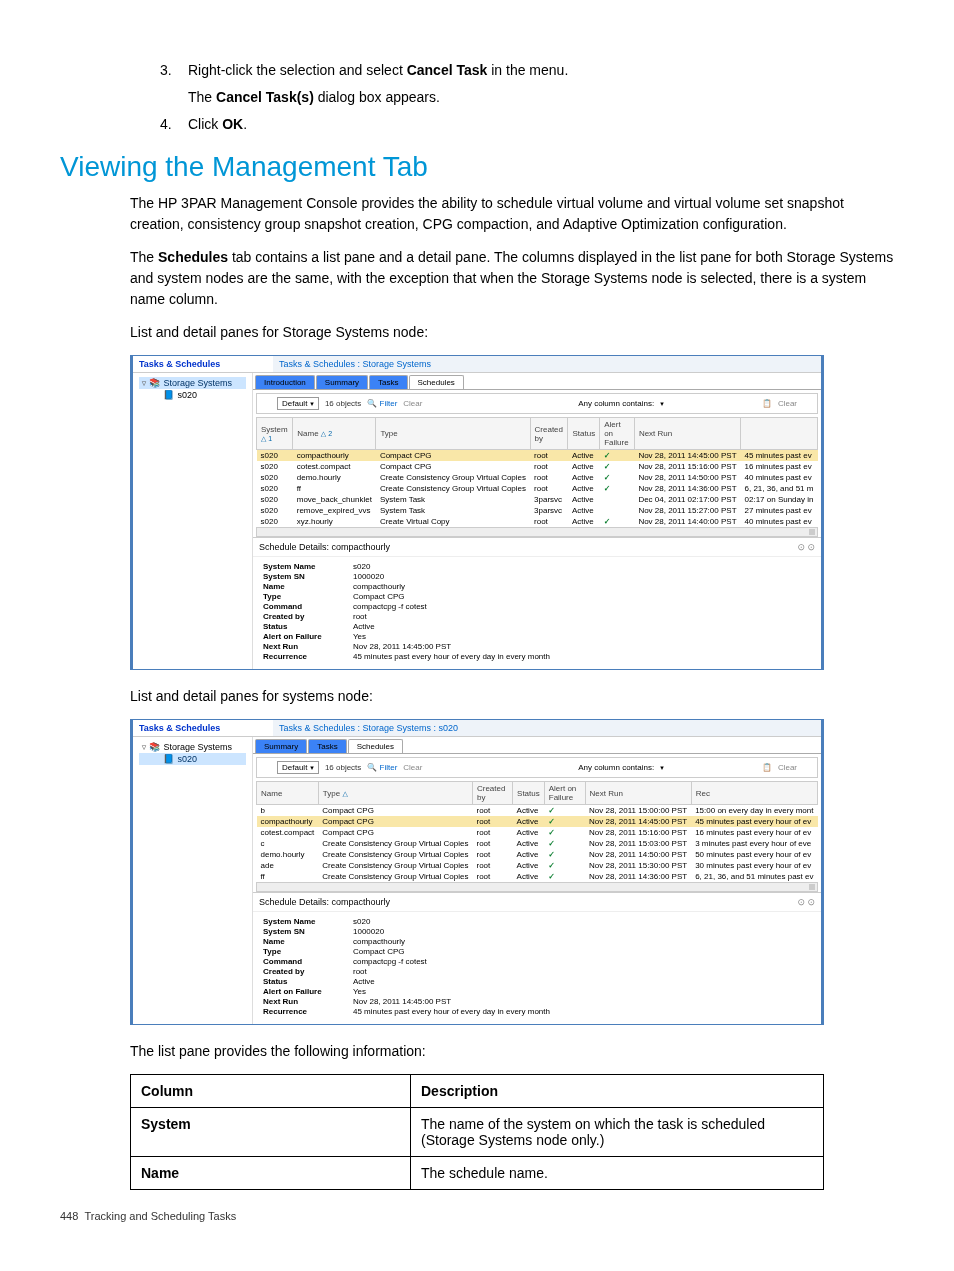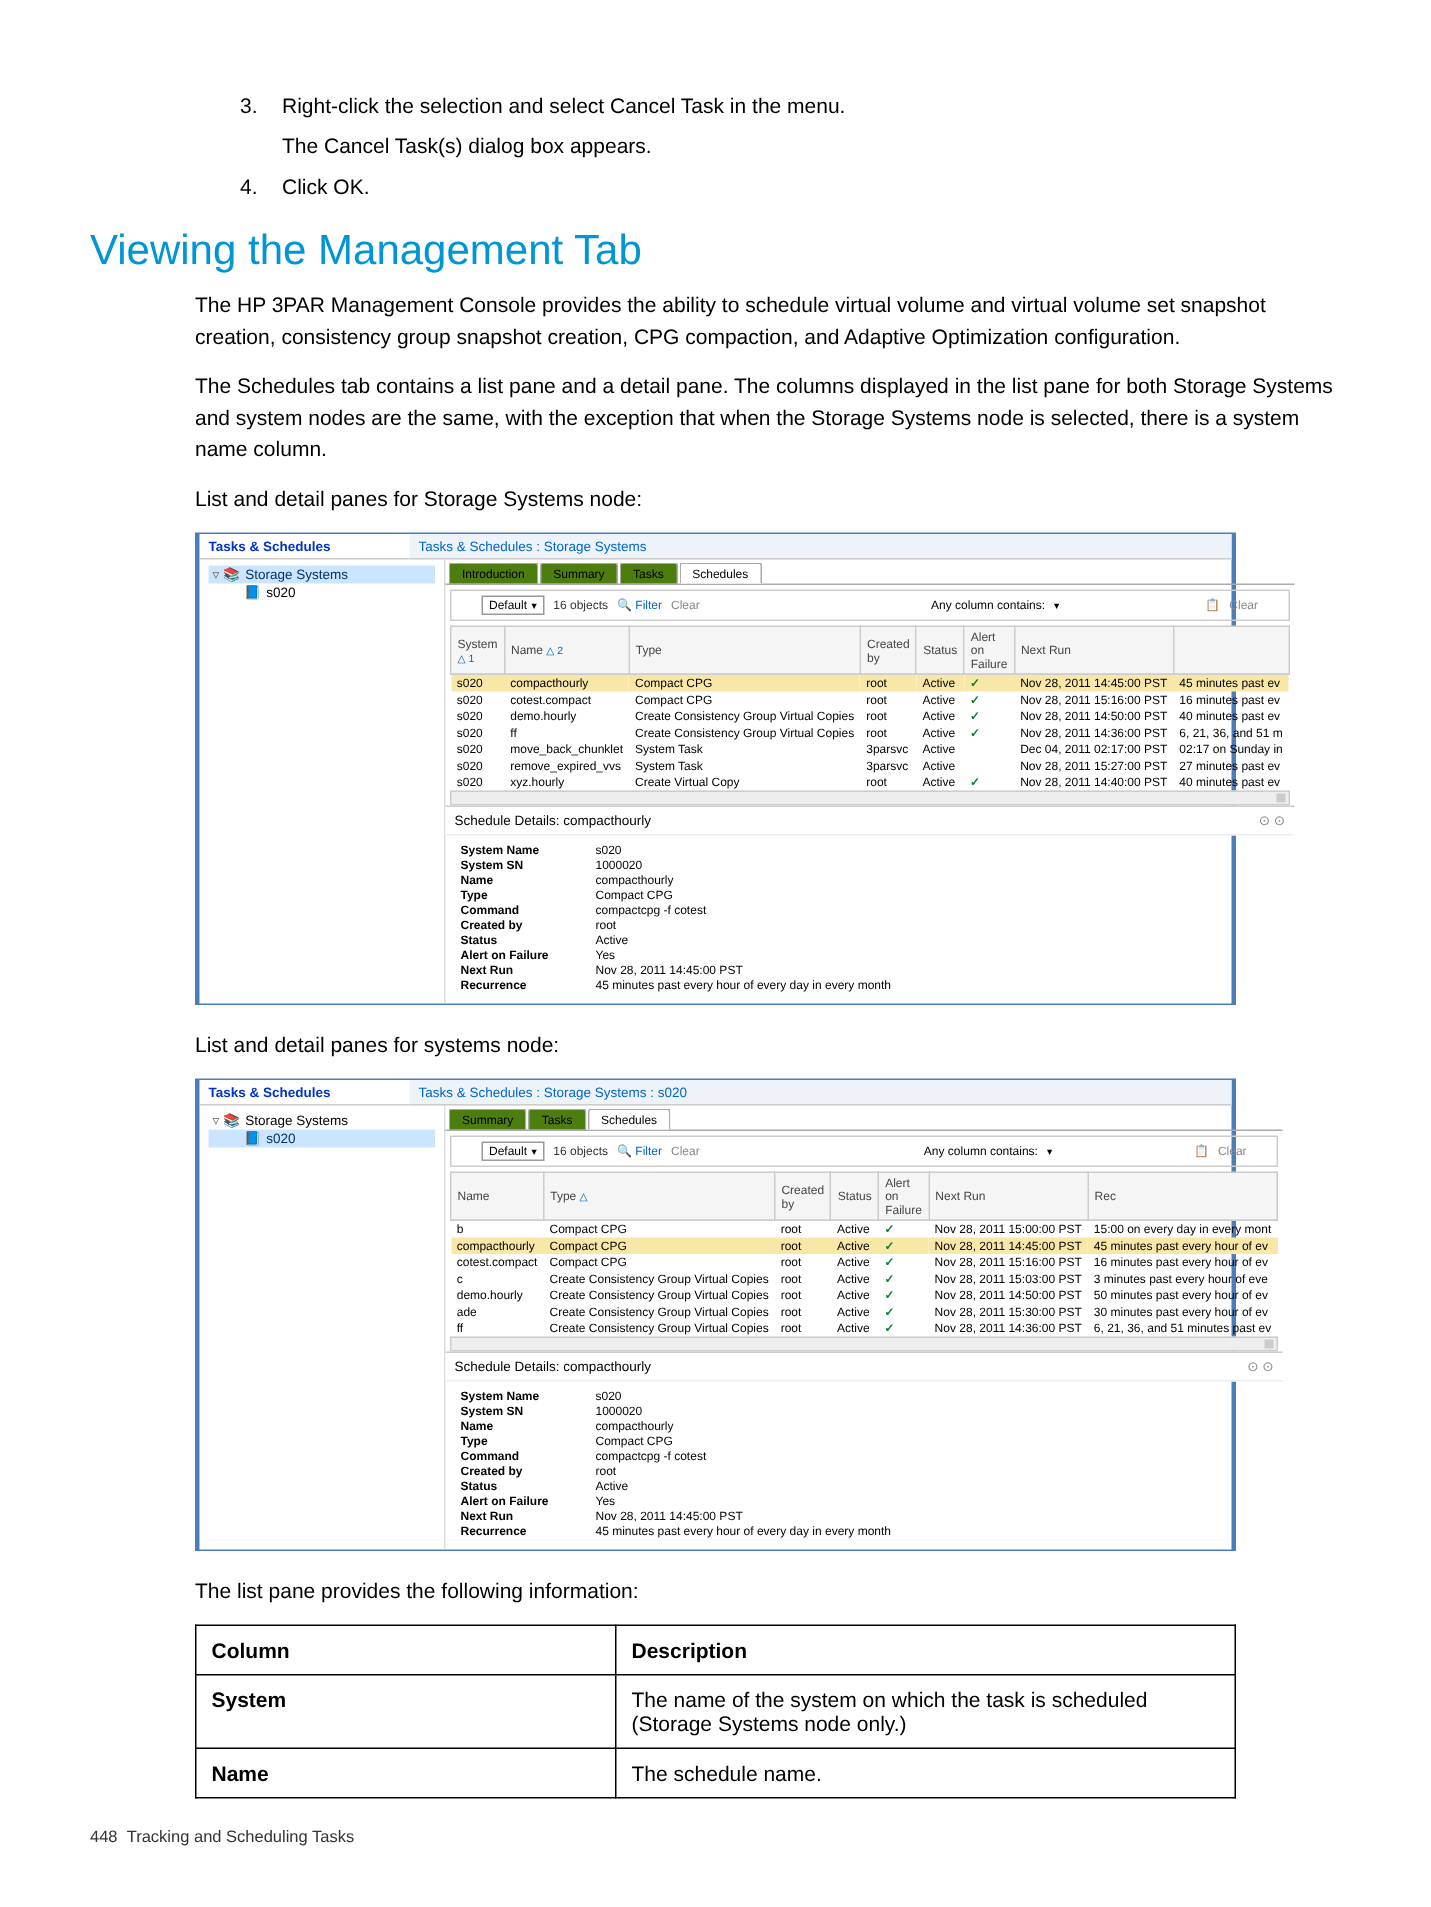--- a/index.html
+++ b/index.html
@@ -16,21 +16,21 @@
     .step-num { width: 28px; flex-shrink: 0; }
     .step-text { flex: 1; }
     .step-sub { margin-left: 28px; margin-top: 4px; }
     h1 { 
       font-size: 28px; 
       font-weight: normal; 
       color: #0096d6; 
       margin: 16px 0 10px 0;
     }
     .body-para { margin-left: 70px; margin-bottom: 12px; line-height: 1.5; }
-    b { font-weight: normal; }
+    b { font-weight: bold; }
     
     .screenshot-box {
       margin: 10px 70px 16px 70px;
       border: 1px solid #4a7ebb;
       border-left: 3px solid #4a7ebb;
       border-right: 3px solid #4a7ebb;
       font-size: 8px;
       background: #fff;
     }
     .ss-header-row { display: flex; align-items: stretch; }
@@ -46,21 +46,21 @@
     .ss-breadcrumb {
       color: #0066cc;
       font-size: 9px;
       padding: 3px 6px;
       border-bottom: 1px solid #ccc;
       background: #eef3f9;
       flex: 1;
     }
     .ss-body-row { display: flex; }
     .ss-nav {
-      width: 164px;
+      width: 120px;
       flex-shrink: 0;
       padding: 4px 6px;
       font-size: 9px;
       border-right: 1px solid #ddd;
     }
     .ss-nav-item { padding: 1px 0; }
     .ss-nav-item.selected { background: #cce5ff; color: #003366; }
     .tree-icon { display: inline-block; width: 10px; text-align: center; color: #666; }
     .node-icon { display: inline-block; width: 12px; color: #4a7ebb; }
     .ss-main { flex: 1; padding: 0; }
@@ -69,21 +69,21 @@
       border-bottom: 1px solid #aaa; 
       font-size: 8px;
       padding-left: 2px;
       padding-top: 2px;
     }
     .ss-tab {
       border: 1px solid #aaa;
       border-bottom: none;
       padding: 2px 8px;
       margin-right: 1px;
-      background: #4d7c0f;
+      background: #3b82f6;
       border-radius: 2px 2px 0 0;
     }
     .ss-tab.active { background: #fff; }
     .ss-toolbar {
       display: flex;
       align-items: center;
       padding: 3px 20px;
       font-size: 8px;
       border: 1px solid #ccc;
       margin: 3px;

